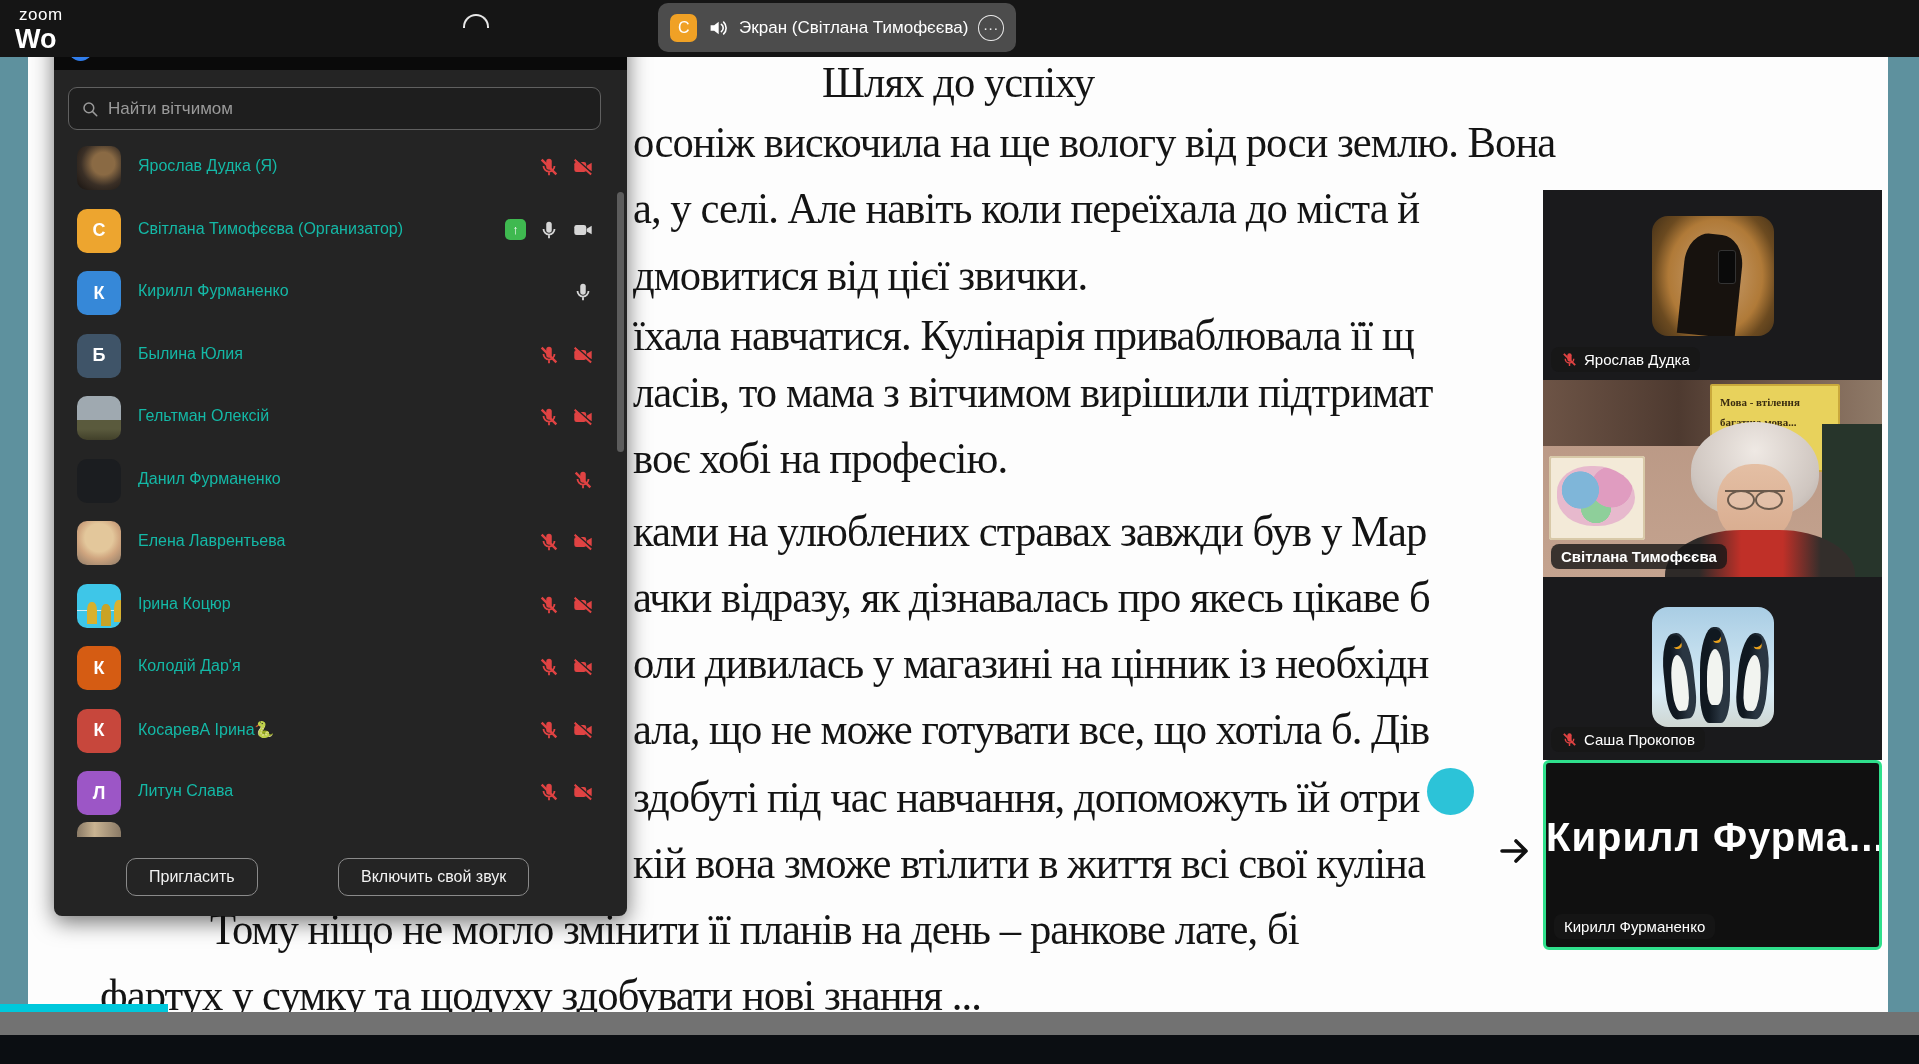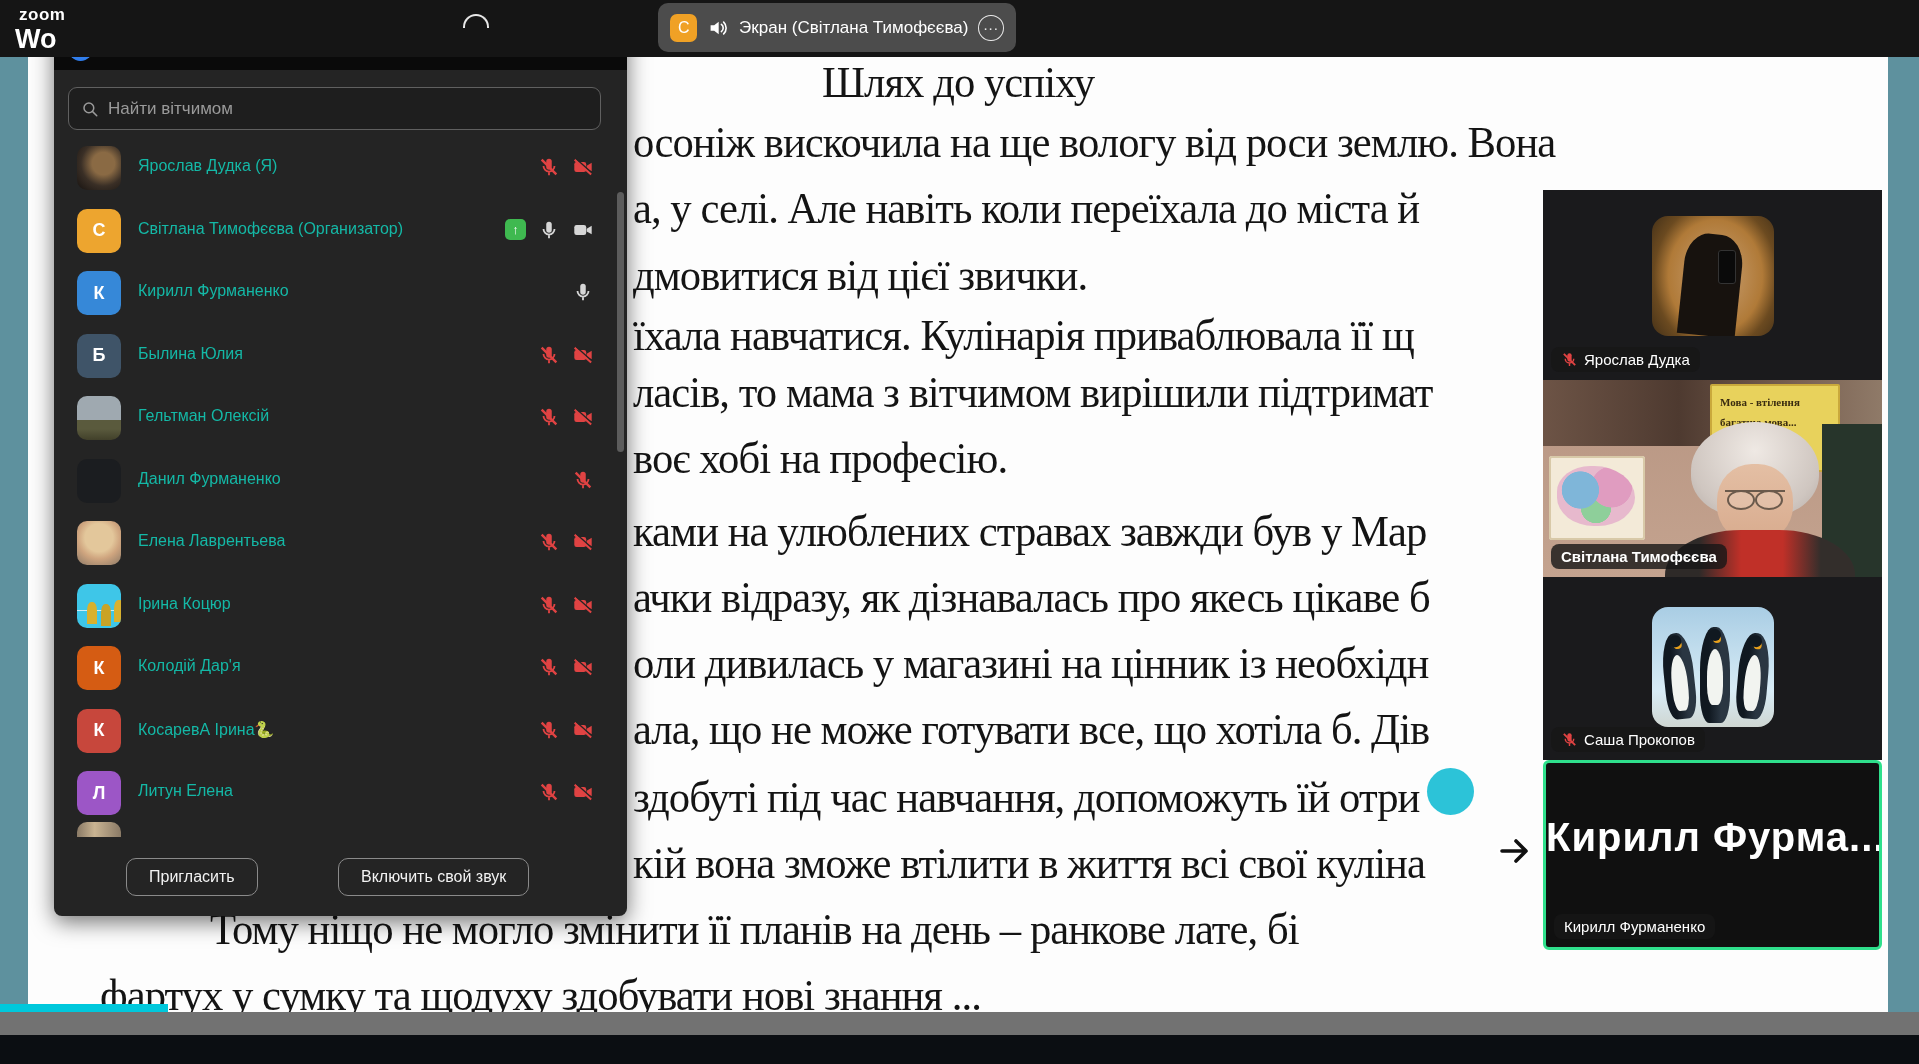--- a/index.html
+++ b/index.html
@@ -1,21 +1,21 @@
 <!DOCTYPE html>
 <html><head>
 <meta charset="utf-8">
 <style>
   * { margin:0; padding:0; box-sizing:border-box; }
   html,body { width:1919px; height:1064px; overflow:hidden; background:#141414;
     font-family:"Liberation Sans", sans-serif; }
 
   
   #topbar { position:absolute; left:0; top:0; width:1919px; height:57px; background:#151515; z-index:50; }
-  #zoom-logo-1 { position:absolute; left:19px; top:5px; color:#fff; font-size:17px; font-weight:bold; letter-spacing:.5px;text-align:right; }
+  #zoom-logo-1 { position:absolute; left:19px; top:5px; color:#fff; font-size:17px; font-weight:normal; letter-spacing:.5px;text-align:right; }
   #zoom-logo-2 { position:absolute; left:15px; top:24px; color:#fff; font-size:27px; font-weight:bold; }
   #topbar-arc { position:absolute; left:463px; top:14px; width:26px; height:14px; border:2.5px solid #e8e8e8; border-bottom:none; border-radius:13px 13px 0 0; }
   #share-pill { position:absolute; left:658px; top:3px; width:358px; height:49px; background:#4c4c4c; border-radius:10px; display:flex; align-items:center; padding:0 12px; gap:10px; }
   #share-badge { width:28px; height:28px; background:#f0a125; border-radius:7px; color:#fff; font-size:16px; display:flex; align-items:center; justify-content:center; }
   #share-label { color:#fff; font-size:17px; white-space:nowrap; }
   .icon-speaker { width:22px; height:22px; }
   #share-more { width:26px; height:26px; border:1.8px solid #e9e9e9; border-radius:50%; color:#e9e9e9; font-size:15px; display:flex; align-items:center; justify-content:center; letter-spacing:1px; padding-bottom:6px; }
 
   
   #doc { position:absolute; left:28px; top:57px; width:1860px; height:955px; background:#fdfdfd; z-index:10; overflow:hidden; }
@@ -405,21 +405,21 @@
           <svg viewBox="0 0 24 24">
             <rect x="2.5" y="6.5" width="13" height="11" rx="2.5" fill="#e04343"></rect>
             <path d="M16 10.5l5.5-3.2v9.4L16 13.5z" fill="#e04343"></path>
             <path d="M3 4l18 16" stroke="#e04343" stroke-width="2.6"></path>
             <path d="M4.2 2.8l18 16" stroke="#242424" stroke-width="1.4"></path>
           </svg>
         </div>
       </div>
       <div class="prow" style="top: 625px;">
         <div class="pav" style="background:#9c56c6">Л</div>
-        <div class="pname">Литун Елена</div>
+        <div class="pname">Литун Слава</div>
         <div class="picons">
           <svg viewBox="0 0 24 24">
             <path d="M12 3a3 3 0 0 1 3 3v6a3 3 0 0 1-6 0V6a3 3 0 0 1 3-3z" fill="#e04343"></path>
             <path d="M6 11a6 6 0 0 0 12 0 M12 17v4" stroke="#e04343" stroke-width="2" fill="none"></path>
             <path d="M4 4l16 16" stroke="#e04343" stroke-width="2.6"></path>
           </svg>
           <svg viewBox="0 0 24 24">
             <rect x="2.5" y="6.5" width="13" height="11" rx="2.5" fill="#e04343"></rect>
             <path d="M16 10.5l5.5-3.2v9.4L16 13.5z" fill="#e04343"></path>
             <path d="M3 4l18 16" stroke="#e04343" stroke-width="2.6"></path>

